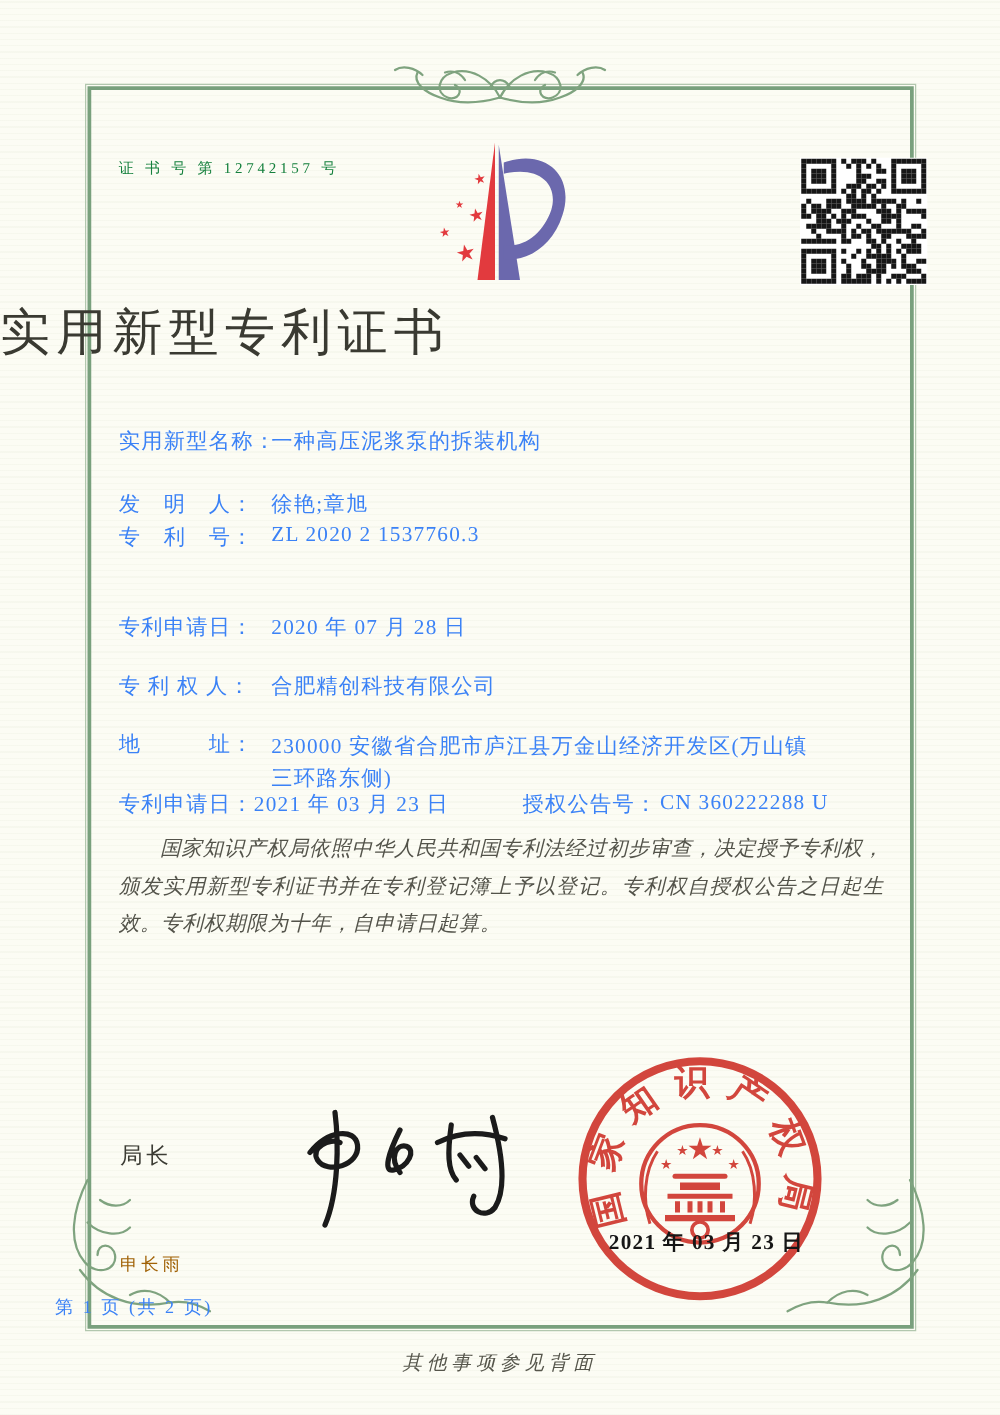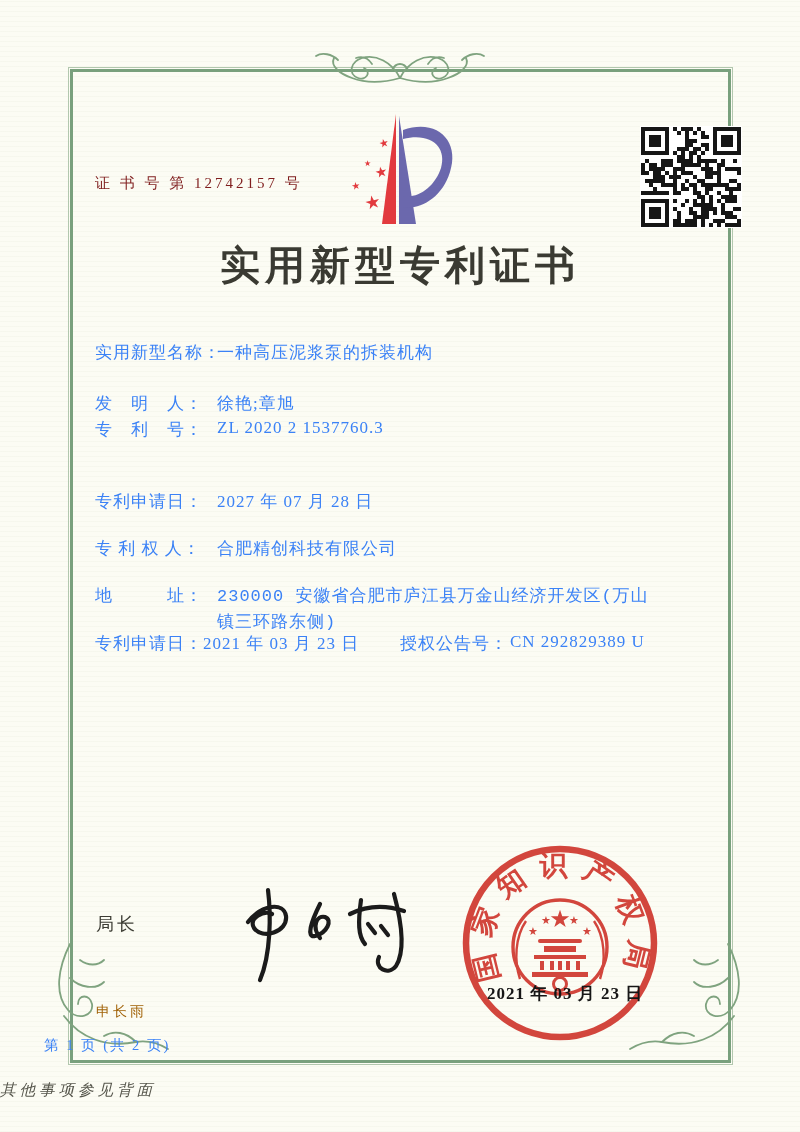--- a/index.html
+++ b/index.html
@@ -11,48 +11,48 @@
       rgba(198,208,180,0.10) 0px, rgba(198,208,180,0.10) 1px,
       transparent 1px, transparent 5px);
     color:#4e4e46;
   }
   .abs{position:absolute;}
   
   .frame{position:absolute;left:68px;top:67px;width:663px;height:996px;
          border:1px solid #b2c7ae;}
   .frame-inner{position:absolute;inset:1px;border:3px solid var(--border-green,#79a07d);}
   
-  .cert-no{left:95px;top:126px;font-size:15px;letter-spacing:3px;color:#7f1d1d;margin-top:48px;}
+  .cert-no{left:95px;top:126px;font-size:12px;letter-spacing:3px;color:#15803d;}
   .logo{left:336px;top:108px;}
   .qr{left:640px;top:126px;}
   
-  .title{left:0;top:238px;width:800px;text-align:center;
-         font-size:40px;font-weight:bold;letter-spacing:5px;color:#3a3a32;}
+  .title{left:0;top:238px;width:800px;
+         font-size:40px;font-weight:normal;letter-spacing:5px;color:#3a3a32;}
   .frow{position:absolute;left:95px;font-size:17px;letter-spacing:1px;color:#3b82f6;}
   .flabel{display:inline-block;width:122px;white-space:nowrap;vertical-align:top;}
   .fvalue{vertical-align:top;}
-  .fvalue.addr{display:inline-block;width:444px;line-height:1.55;font-family:Liberation Mono, monospace;}
+  .fvalue.addr{display:inline-block;width:444px;line-height:1.55;}
   .grant2{position:absolute;left:305px;top:0;white-space:nowrap;}
-  .grant2 .flabel{width:auto;margin-right:2px;}
+  .grant2 .flabel{width:auto;margin-right:2px;margin-left:18px;}
   
   .paras{left:95px;top:664px;width:612px;font-size:16.5px;line-height:1.82;
          font-style:italic;color:#53534a;text-align:justify;letter-spacing:0.5px;}
   .paras p{margin:0;text-indent:2em;}
   
   .signer-title{left:96px;top:912px;font-size:18px;letter-spacing:3px;color:#3c3c34;}
   .signer-name{left:96px;top:1003px;font-size:14px;letter-spacing:3px;color:#a16207;}
   .signature{left:210px;top:878px;}
   
   .seal{left:460px;top:843px;opacity:0.92;}
   .seal-date{left:487px;top:982px;font-size:17px;letter-spacing:1px;color:#161616;
              z-index:5;font-weight:bold;}
   
   .page-ind{left:0;top:1036px;width:800px;text-align:left;font-size:14.5px;
             letter-spacing:2px;color:#3b82f6;margin-left:44px;}
-  .back-note{left:0;top:1080px;width:800px;font-size:15.5px;
+  .back-note{left:0;top:1080px;width:800px;text-align:center;font-size:15.5px;
              font-style:italic;letter-spacing:4px;color:#55554b;}
   svg text.arc{font-family:"Liberation Serif","DejaVu Serif",serif;font-weight:bold;}
 </style>
 </head>
 <body>
 
 <div class="frame">
   <div class="frame-inner"></div>
 </div>
 
@@ -438,36 +438,37 @@
 <div class="frow" style="top:341px">
   <span class="flabel">实用新型名称：</span><span class="fvalue">一种高压泥浆泵的拆装机构</span>
 </div>
 <div class="frow" style="top:392px">
   <span class="flabel">发　明　人：</span><span class="fvalue">徐艳;章旭</span>
 </div>
 <div class="frow" style="top:418px">
   <span class="flabel">专　利　号：</span><span class="fvalue">ZL 2020 2 1537760.3</span>
 </div>
 <div class="frow" style="top:490px">
-  <span class="flabel">专利申请日：</span><span class="fvalue">2027 年 07 月 28 日</span>
+  <span class="flabel">专利申请日：</span><span class="fvalue">2020 年 07 月 28 日</span>
 </div>
 <div class="frow" style="top:537px">
   <span class="flabel">专 利 权 人：</span><span class="fvalue">合肥精创科技有限公司</span>
 </div>
 <div class="frow" style="top:584px">
   <span class="flabel">地　　　址：</span><span class="fvalue addr">230000 安徽省合肥市庐江县万金山经济开发区(万山镇三环路东侧)</span>
 </div>
 <div class="frow" style="top:632px;width:620px">
   <span>专利申请日：</span><span>2021 年 03 月 23 日</span>
   <span class="grant2">
-    <span class="flabel">授权公告号：</span><span>CN 292829389 U</span>
+    <span class="flabel">授权公告号：</span><span>CN 360222288 U</span>
   </span>
 </div>
 
 <div class="abs paras">
+  <p>国家知识产权局依照中华人民共和国专利法经过初步审查，决定授予专利权，颁发实用新型专利证书并在专利登记簿上予以登记。专利权自授权公告之日起生效。专利权期限为十年，自申请日起算。</p>
 </div>
 
 <div class="abs signer-title">局长</div>
 <div class="abs signer-name">申长雨</div>
 
 <svg class="abs signature" width="210" height="112" viewBox="0 0 210 112">
   <g stroke="#1b1b1b" stroke-width="4.2" fill="none" stroke-linecap="round" stroke-linejoin="round">
     <path d="M 38,44 C 52,26 74,24 76,38 C 78,54 52,62 44,50 C 38,40 54,32 62,36"></path>
     <path d="M 58,12 C 61,36 61,76 50,102"></path>
     <path d="M 110,26 C 101,44 96,60 105,58 C 117,55 123,42 115,39 C 107,37 101,48 110,60"></path>

